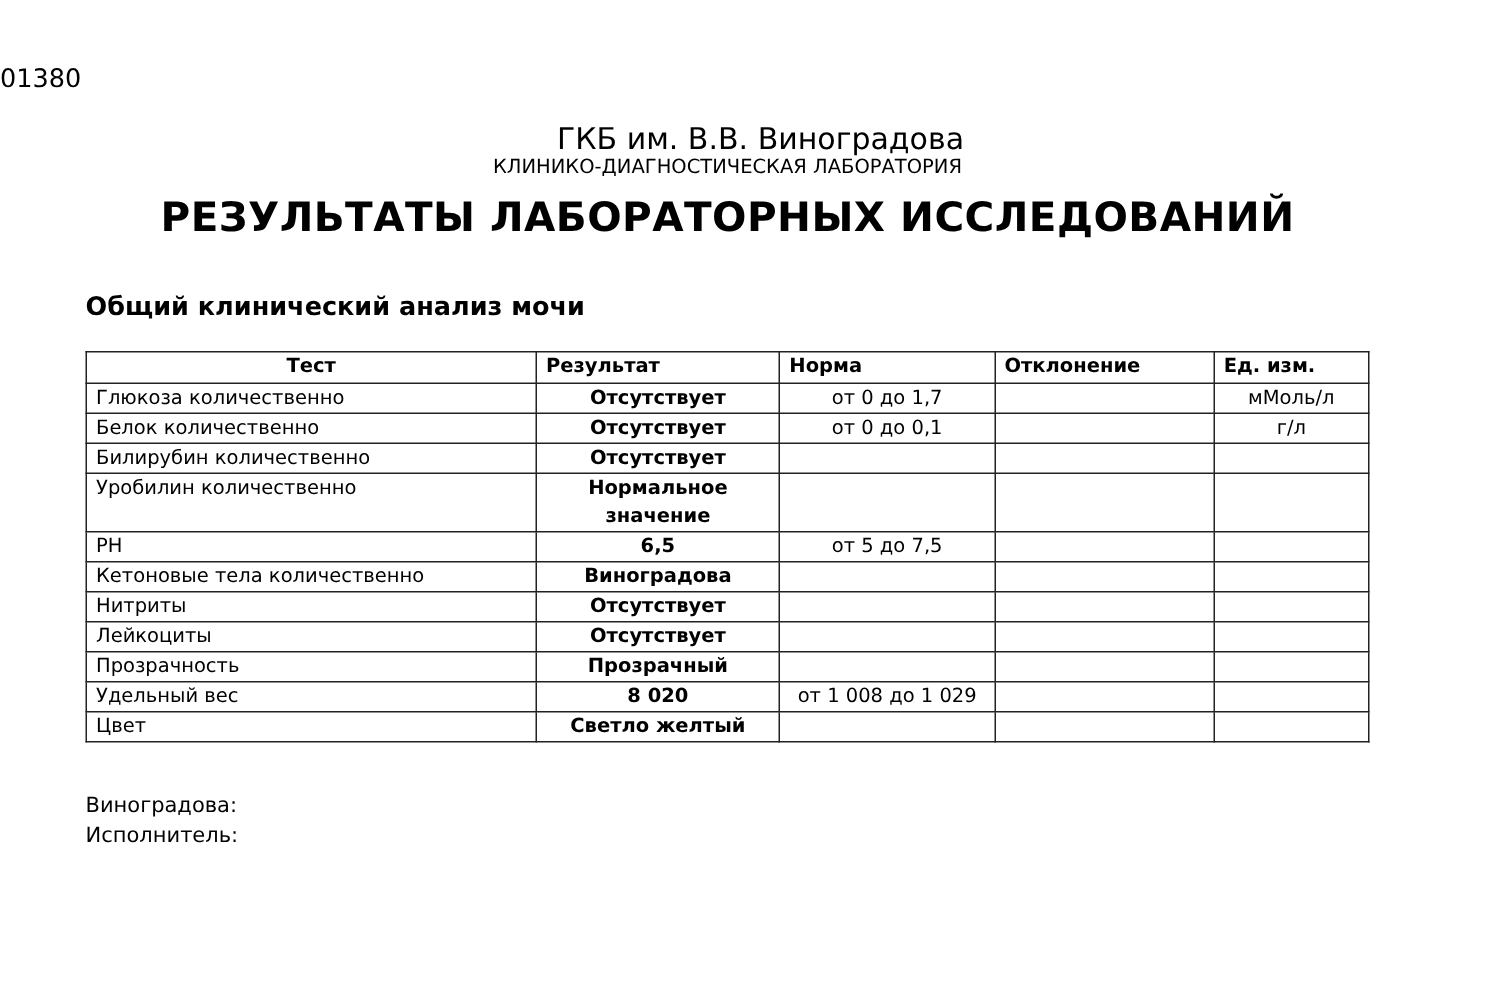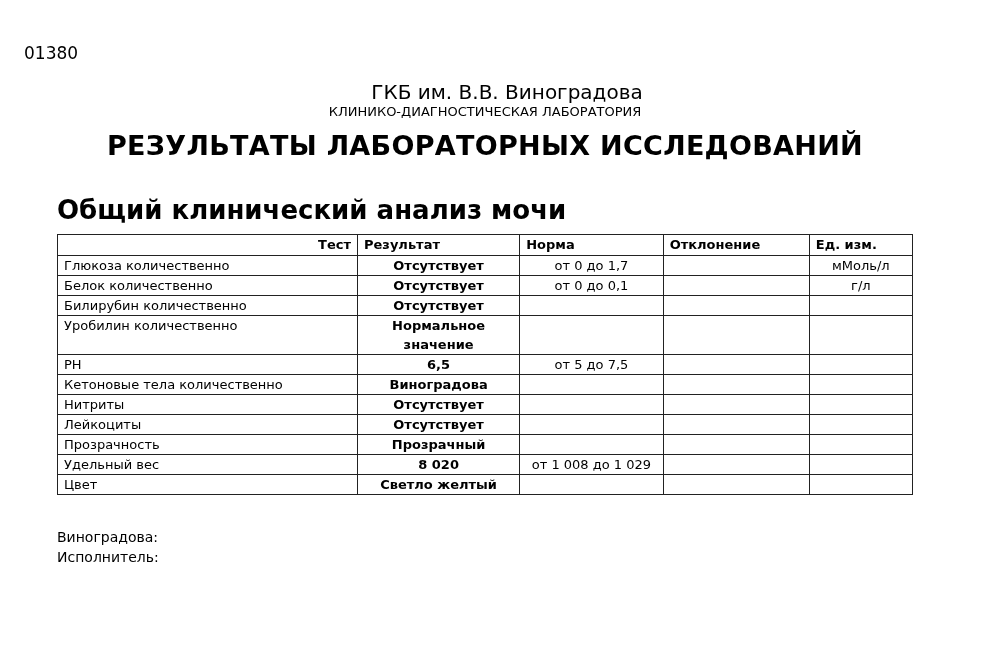--- a/index.html
+++ b/index.html
@@ -1,26 +1,26 @@
 <!DOCTYPE html>
 <html><head>
 <meta charset="utf-8">
 <style>
   html, body { margin:0; padding:0; background:#ffffff; }
   body { width:1000px; height:668px; position:relative; overflow:hidden;
          font-family:"DejaVu Sans", sans-serif; color:#000; }
-  .doc-id { position:absolute; left:0; top:43px; font-size:17px;padding-left:24px; }
+  .doc-id { position:absolute; left:0; top:43px; font-size:17px; }
   .org { position:absolute; left:0; width:970px; top:80px; text-align:center; font-size:20px;margin-left:22px; }
   .lab { position:absolute; left:0; width:970px; top:104px; text-align:center; font-size:13px; }
   .title { position:absolute; left:0; width:970px; top:130px; text-align:center; font-size:27px; font-weight:bold; letter-spacing:0.3px; }
-  .subtitle { position:absolute; left:57px; top:195px; font-size:26px; font-weight:bold; }
+  .subtitle { position:absolute; left:57px; top:195px; font-size:17px; font-weight:bold; }
   table.results { position:absolute; left:57px; top:234px; width:856px; border-collapse:collapse; font-size:13px; }
   table.results td, table.results th { border:1.5px solid #222; padding:0 6px; height:19px; line-height:19px; vertical-align:top; }
   table.results th { font-weight:bold; text-align:left; height:20px; line-height:20px; }
-  table.results th.c-test { text-align:right;margin-left:36px; }
+  table.results th.c-test { text-align:center;margin-left:36px; }
   .c-test { width:295px; text-align:left; }
   .c-res { width:135px; text-align:center; font-weight:bold; }
   .c-norm { width:134px; text-align:center; }
   .c-dev { width:135px; text-align:center; }
   .c-unit { width:92px; text-align:center; }
   .footer-line { position:absolute; left:57px; font-size:14px; }
   .f1 { top:529px; } .f2 { top:549px; }
 </style>
 </head>
 <body>

